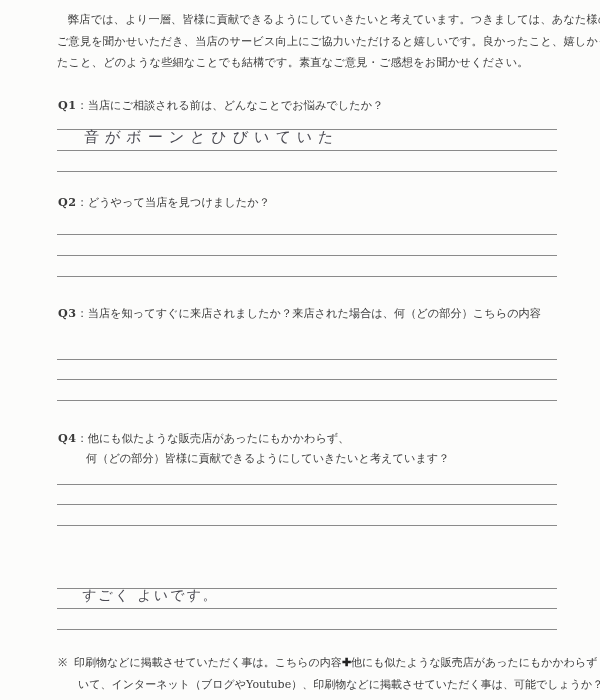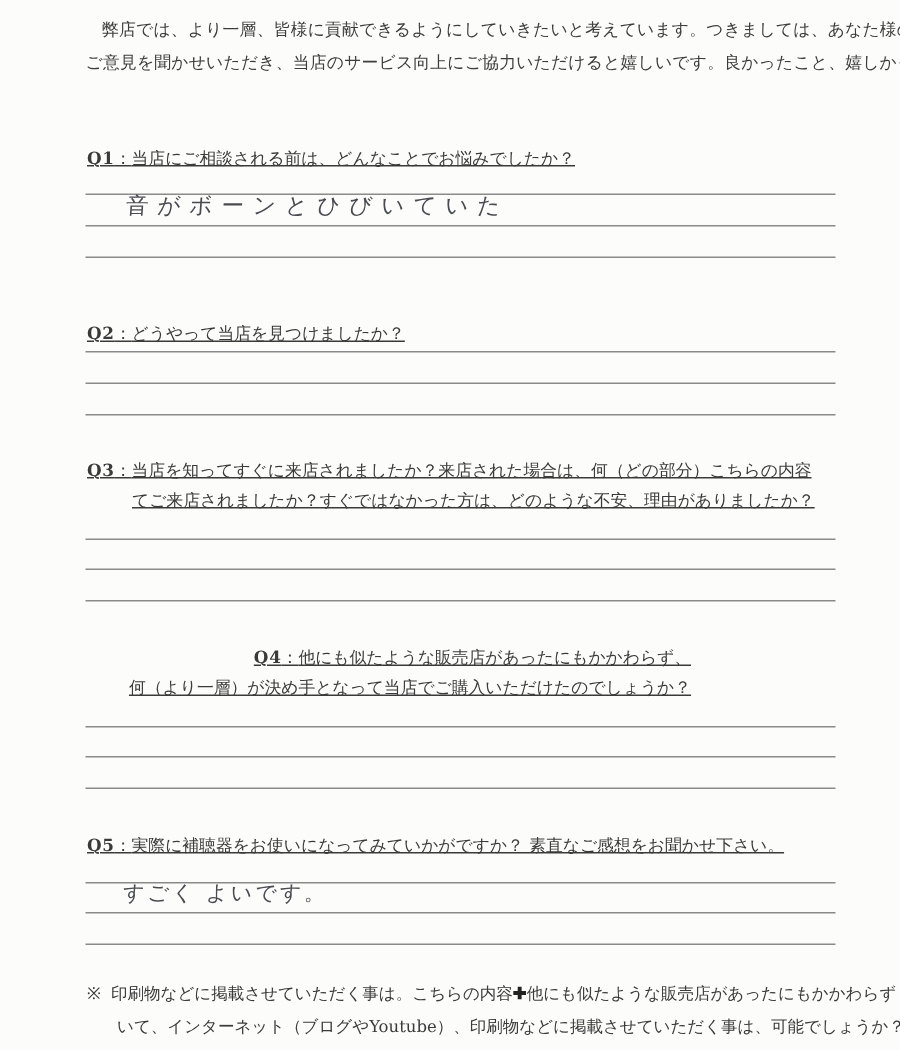--- a/index.html
+++ b/index.html
@@ -33,21 +33,20 @@
   .intro .line { white-space: nowrap; display: block; }
   .intro .line.first { text-indent: 11px; }
 
   .question {
     position: absolute;
     left: 58px;
     font-size: 11.2px;
     line-height: 20px;
     color: #3a3a3a;
     white-space: nowrap;
-    text-decoration: underline;
   }
   .question .qnum {
     font-weight: bold;
     font-family: "DejaVu Serif", serif;
     letter-spacing: 0.5px;
   }
   .question .cont {
     display: block;
     padding-left: 30px;
   }
@@ -87,56 +86,53 @@
   .note .plus { font-weight: bold; color: #222; }
 </style>
 </head>
 <body>
 
 <div class="page">
 
   <div class="intro">
     <span class="line first">弊店では、より一層、皆様に貢献できるようにしていきたいと考えています。つきましては、あなた様の</span>
     <span class="line">ご意見を聞かせいただき、当店のサービス向上にご協力いただけると嬉しいです。良かったこと、嬉しかっ</span>
+    <span class="line">たこと、どのような些細なことでも結構です。素直なご意見・ご感想をお聞かせください。</span>
   </div>
 
   <div class="question q1" style="top:95px;">
     <span class="qnum">Q1</span><span>：</span><span>当店にご相談される前は、どんなことでお悩みでしたか？</span>
   </div>
   <div class="rule" style="top:129px;"></div>
   <div class="rule" style="top:150px;"></div>
   <div class="rule" style="top:171px;"></div>
   <div class="handwriting hw-q1">音がボーンとひびいていた</div>
 
-  <div class="question q2" style="top:212px;">
+  <div class="question q2" style="top:192px;">
     <span class="qnum">Q2</span><span>：</span><span>どうやって当店を見つけましたか？</span>
   </div>
   <div class="rule" style="top:234px;"></div>
   <div class="rule" style="top:255px;"></div>
   <div class="rule" style="top:276px;"></div>
 
   <div class="question q3" style="top:303px;">
     <span class="qnum">Q3</span><span>：</span><span>当店を知ってすぐに来店されましたか？来店された場合は、何（どの部分）こちらの内容</span>
-    <span class="cont">てご来店されましたか？すぐではなかった方は、どのような不安、理由がありましたか？</span>
   </div>
   <div class="rule" style="top:359px;"></div>
   <div class="rule" style="top:379px;"></div>
   <div class="rule" style="top:400px;"></div>
 
-  <div class="question q4" style="top:428px;text-align:right;">
+  <div class="question q4" style="top:428px;">
     <span class="qnum">Q4</span><span>：</span><span>他にも似たような販売店があったにもかかわらず、</span>
-    <span class="cont">何（より一層）が決め手となって当店でご購入いただけたのでしょうか？</span>
+    <span class="cont">何（どの部分）皆様に貢献できるようにしていきたいと考えています？</span>
   </div>
   <div class="rule" style="top:484px;"></div>
   <div class="rule" style="top:504px;"></div>
   <div class="rule" style="top:525px;"></div>
 
-  <div class="question q5" style="top:553px;">
-    <span class="qnum">Q5</span><span>：</span><span>実際に補聴器をお使いになってみていかがですか？ 素直なご感想をお聞かせ下さい。</span>
-  </div>
   <div class="rule" style="top:588px;"></div>
   <div class="rule" style="top:608px;"></div>
   <div class="rule" style="top:629px;"></div>
   <div class="handwriting hw-q5">すごく よいです。</div>
 
   <div class="note">
     <span class="mark">※</span><span>印刷物などに掲載させていただく事は。こちらの内容</span><span class="plus">✚</span><span>他にも似たような販売店があったにもかかわらず</span>
     <span class="cont">いて、インターネット（ブログやYoutube）、印刷物などに掲載させていただく事は、可能でしょうか？</span>
   </div>
 

